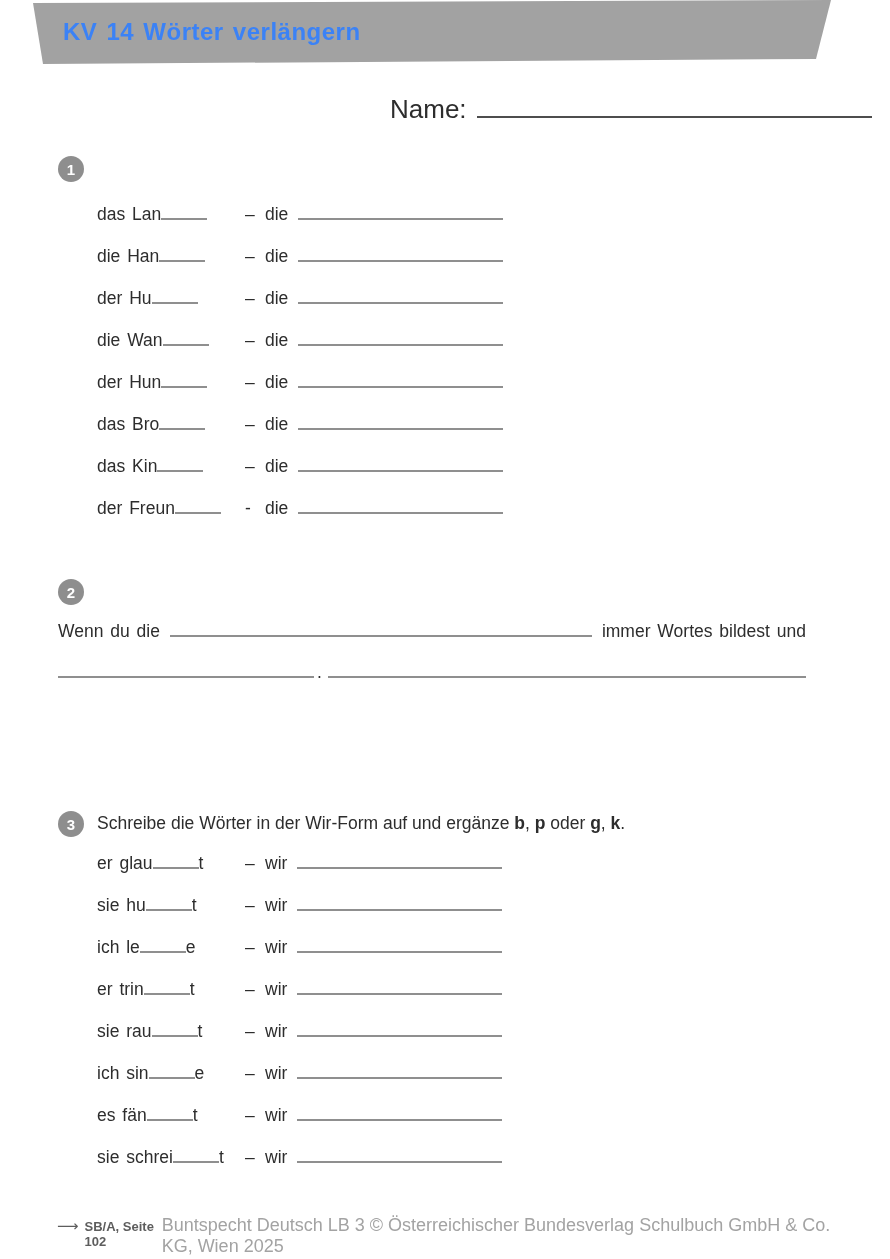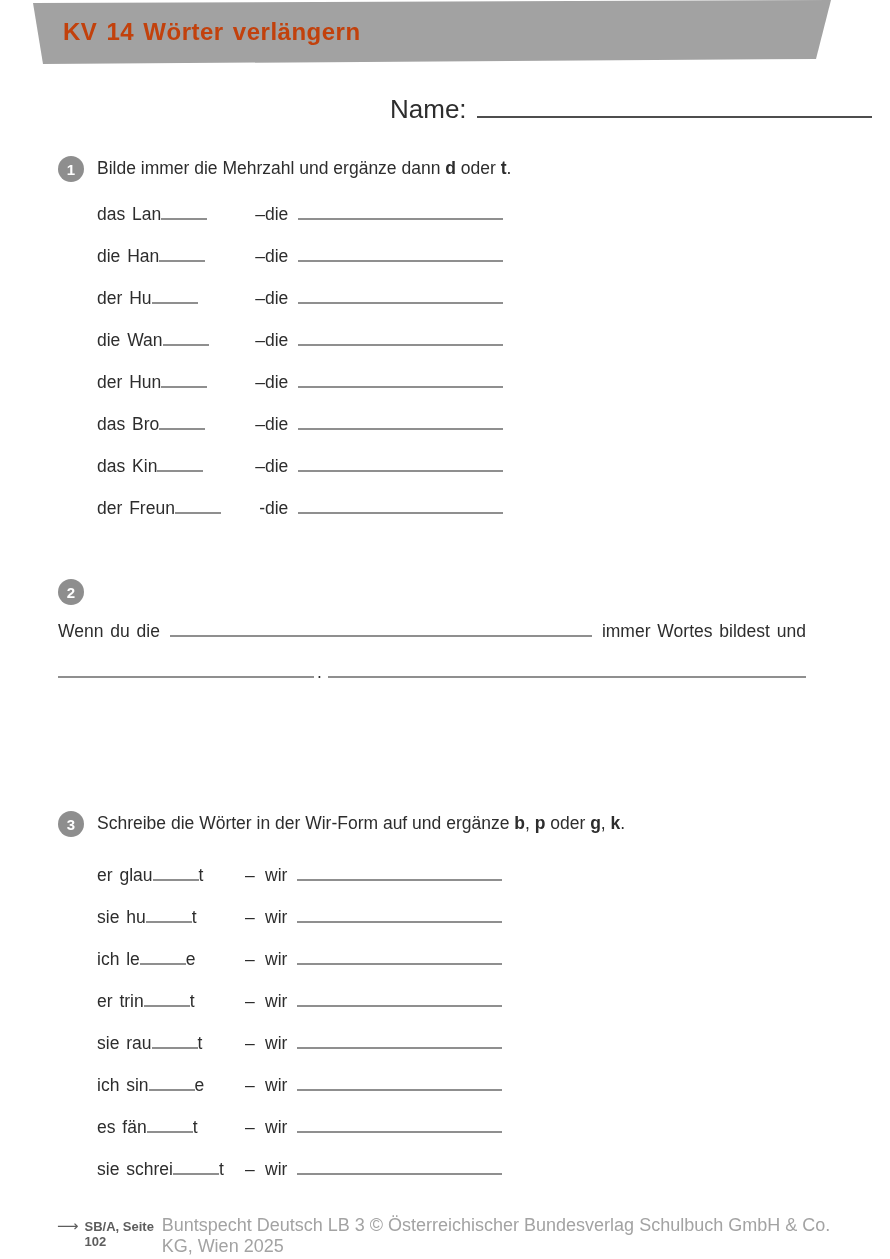--- a/index.html
+++ b/index.html
@@ -5,21 +5,21 @@
   html,body { margin:0; padding:0; background:#ffffff; }
   .page {
     position:relative; width:890px; height:1259px; overflow:hidden;
     font-family:"Liberation Sans","DejaVu Sans",sans-serif;
     color:var(--ink,#2d2d2d); background:#fff;
   }
   
   .banner { position:absolute; left:0; top:0; width:890px; height:66px; }
   .banner svg { position:absolute; left:0; top:0; }
   .banner-title {
-    position:absolute; left:63px; top:17px; color:#c2410c;
+    position:absolute; left:63px; top:17px; color:#3b82f6;
     font-size:24px; font-weight:bold; letter-spacing:0.5px; word-spacing:2px;
     line-height:30px; white-space:nowrap;
   }
   
   .name-row { position:absolute; left:390px; top:94px; display:flex; align-items:baseline; }
   .name-label { font-size:26px; }
   .name-line { display:inline-block; width:395px; height:0; border-bottom:2px solid var(--nameline,#4d4d4d); margin-left:10px; margin-bottom:-3px; }
   
   .exercise { position:absolute; left:58px; width:787px; }
   .ex1 { top:156px; }
@@ -33,22 +33,22 @@
   }
   .instruction { margin-left:13px; font-size:17.5px; line-height:25px; white-space:nowrap; }
   .instruction .b { font-weight:bold; }
   .instruction .circ {
     display:inline-flex; width:20px; height:20px; border-radius:50%;
     border:1.5px solid #3d3d3d; align-items:center; justify-content:center;
     font-weight:bold; font-size:14px; vertical-align:-4px; margin:0 2px;
   }
   
   .rows { margin-left:39px; }
-  .rows-ex1 { margin-top:22px;text-align:right; }
-  .rows-ex3 { margin-top:28px; }
+  .rows-ex1 { margin-top:22px; }
+  .rows-ex3 { margin-top:16px; }
   .wrow { display:flex; align-items:baseline; height:42px; font-size:17.5px; word-spacing:2px; }
   .wleft { width:148px; display:flex; align-items:baseline; flex:none; }
   .sblank { display:inline-block; width:46px; height:0; border-bottom:2px solid var(--line,#8f8f8f); margin-bottom:-3px; flex:none; }
   .dash { width:20px; flex:none; }
   .mid { margin-right:10px; }
   .lblank { display:inline-block; width:205px; height:0; border-bottom:2px solid var(--line,#8f8f8f); margin-bottom:-3px; flex:none; }
   
   .cloze { margin-top:16px; width:748px; }
   .cloze-line { display:flex; align-items:baseline; height:41px; font-size:17.5px; word-spacing:2px; }
   .blank { display:inline-block; height:0; border-bottom:2px solid var(--line,#8f8f8f); margin-bottom:-3px; }
@@ -80,21 +80,20 @@
   </div>
 
   <div class="name-row">
     <span class="name-label">Name:</span>
     <span class="name-line"></span>
   </div>
 
   <section class="exercise ex1">
     <div class="ex-head">
       <div class="badge">1</div>
-      <div class="instruction"><span>Bilde immer die Mehrzahl und ergänze dann </span><span class="b">d</span><span> oder </span><span class="b">t</span><span>.</span></div>
     </div>
     <div class="rows rows-ex1">
 
         <div class="wrow">
           <span class="wleft">
             <span>das Lan</span>
             <span class="sblank"></span>
           </span>
           <span class="dash">–</span>
           <span class="mid">die</span>

